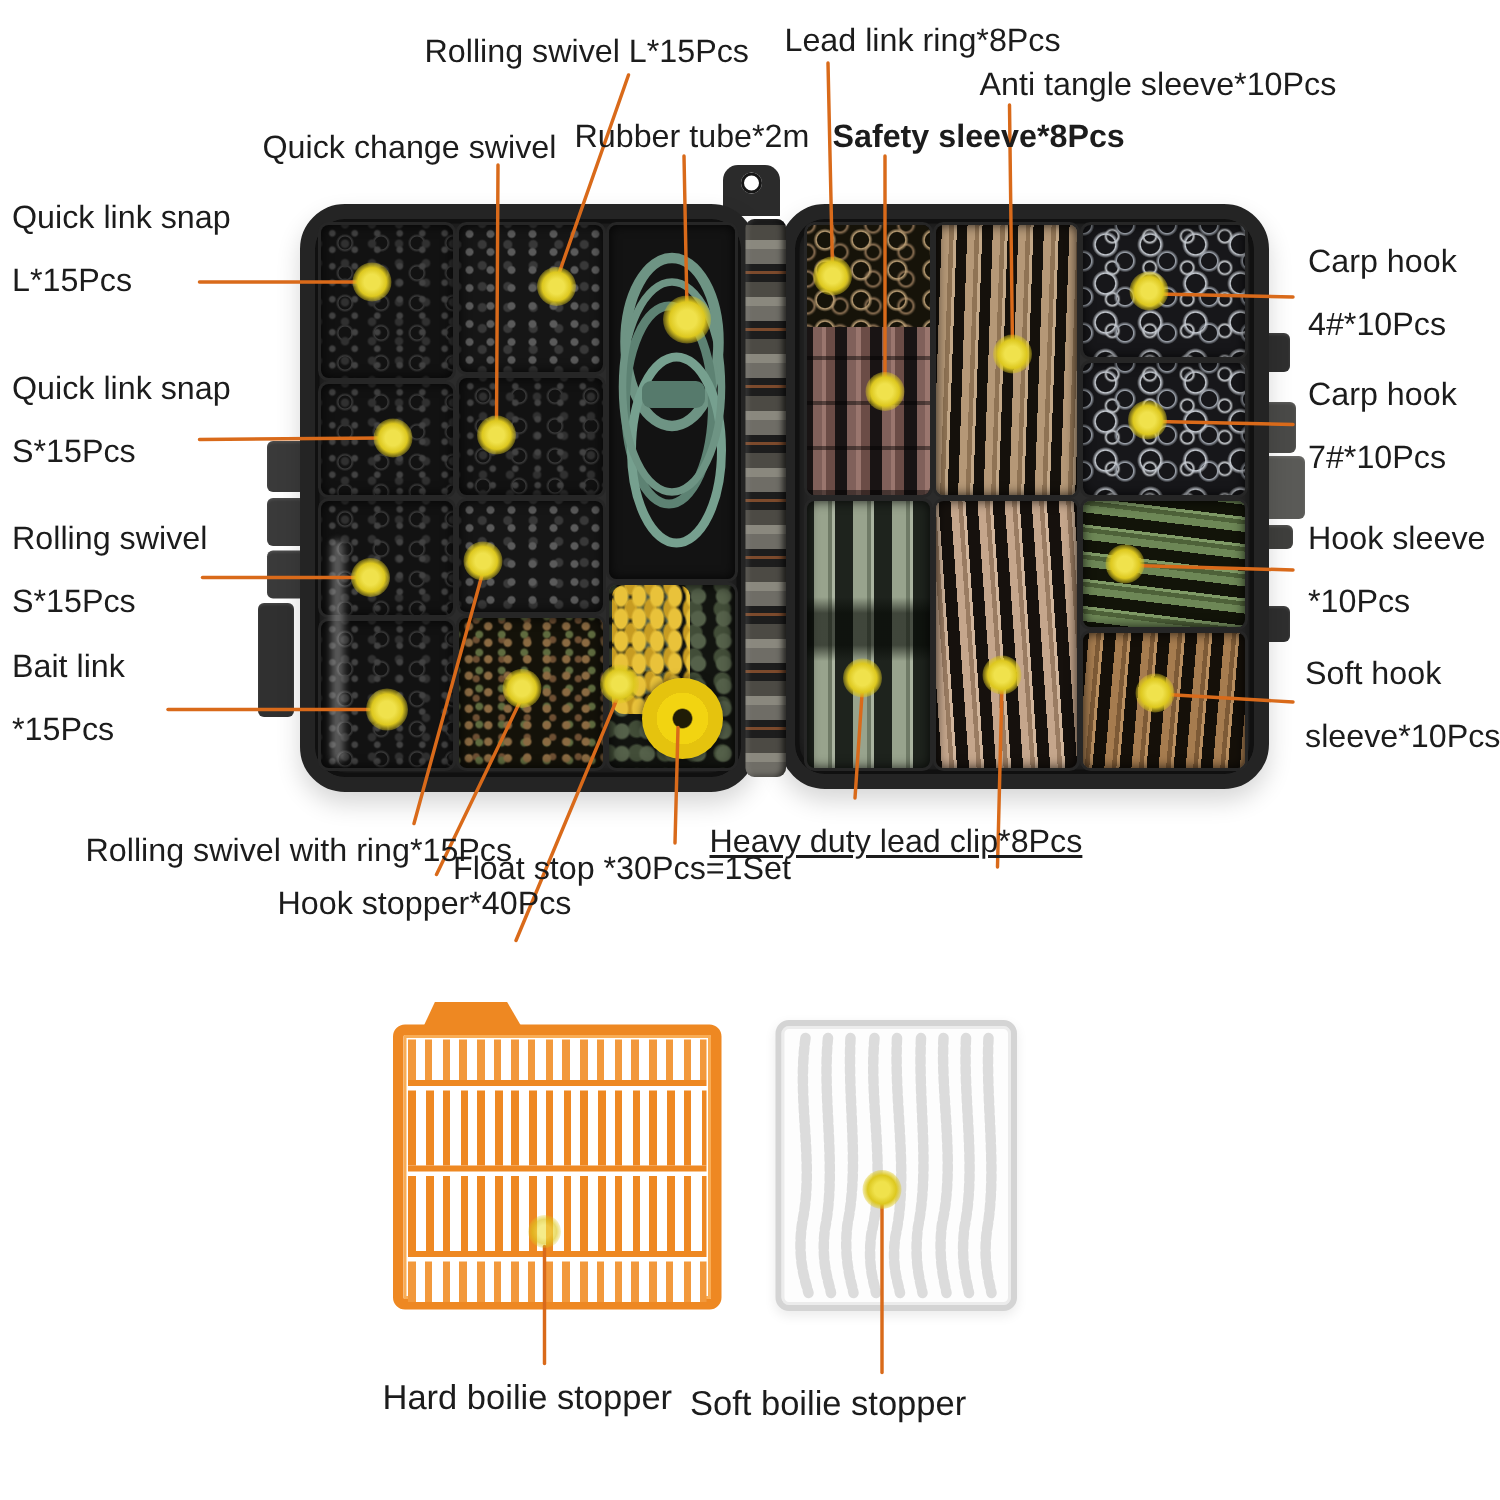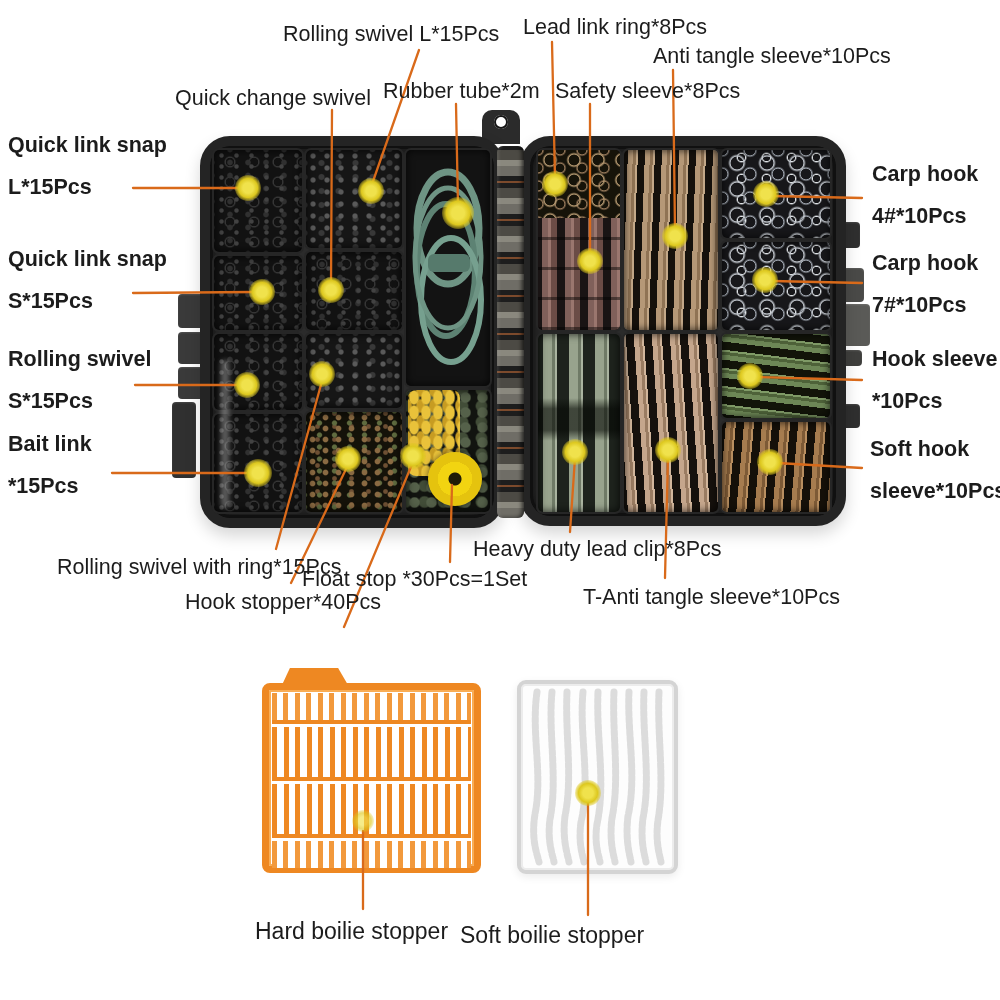--- a/index.html
+++ b/index.html
@@ -1,20 +1,20 @@
 <!DOCTYPE html>
 <html><head>
 <meta charset="utf-8">
 <style>
   html,body{margin:0;padding:0;background:#fff;}
   .stage{position:relative;width:1000px;height:1000px;background:#ffffff;overflow:hidden;
          font-family:"Liberation Sans", sans-serif;}
   
   .lbl{position:absolute;font-size:21.5px;line-height:24px;color:#1c1c1c;white-space:nowrap;z-index:7;}
-  .lbl.two span{display:block;line-height:42px;font-weight:bold;}
+  .lbl.two span{display:block;line-height:42px;}
   .lbl.big{font-size:23px;}
   
   .half{position:absolute;background:#2b2b2b;border:10px solid #242424;border-radius:30px;
         box-shadow:inset 0 0 0 3px #101010, inset 0 0 18px #000, 0 8px 16px rgba(0,0,0,.16);z-index:1;}
   .cell{position:absolute;background:#141414;border-radius:5px;z-index:2;
         box-shadow:inset 0 0 8px rgba(0,0,0,.8), 0 0 0 2px #262626;}
   .tex-black{background:
       radial-gradient(circle, #424242 1.6px, transparent 2.8px) 0 0/15px 11px repeat,
       radial-gradient(circle, #303030 2.2px, transparent 3.4px) 7px 6px/18px 13px repeat,
       radial-gradient(circle, transparent 4px, #3a3a3a 4.6px, transparent 6.2px) 4px 2px/24px 20px repeat,
@@ -220,21 +220,21 @@
   <div class="dot" style="left:655px;top:437px;width:26px;height:26px;"></div>
   <div class="dot" style="left:757px;top:449px;width:26px;height:26px;"></div>
   <div class="dot" style="left:352px;top:810px;width:22px;height:22px;opacity:.65;"></div>
   <div class="dot" style="left:575px;top:780px;width:26px;height:26px;"></div>
 
   <div class="lbl" style="left:283px;top:22px;">Rolling swivel L*15Pcs</div>
   <div class="lbl" style="left:175px;top:86px;">Quick change swivel</div>
   <div class="lbl" style="left:383px;top:79px;">Rubber tube*2m</div>
   <div class="lbl" style="left:523px;top:15px;">Lead link ring*8Pcs</div>
   <div class="lbl" style="left:627px;top:44px;margin-left:26px;">Anti tangle sleeve*10Pcs</div>
-  <div class="lbl" style="left:555px;top:79px;">Safety sleeve*8Pcs</div>
+  <div class="lbl" style="left:555px;top:79px;font-weight:bold;">Safety sleeve*8Pcs</div>
 
   <div class="lbl two" style="left:8px;top:124px;">
     <span>Quick link snap</span>
       <span>L*15Pcs</span>
   </div>
   <div class="lbl two" style="left:8px;top:238px;">
     <span>Quick link snap</span>
       <span>S*15Pcs</span>
   </div>
   <div class="lbl two" style="left:8px;top:338px;">
@@ -256,20 +256,19 @@
   <div class="lbl two" style="left:872px;top:338px;">
     <span>Hook sleeve</span>
       <span>*10Pcs</span>
   </div>
   <div class="lbl two" style="left:870px;top:428px;">
     <span>Soft hook</span>
       <span>sleeve*10Pcs</span>
   </div>
 
   <div class="lbl" style="left:57px;top:555px;">Rolling swivel with ring*15Pcs</div>
-  <div class="lbl" style="left:473px;top:537px;">Heavy duty lead clip*8Pcs</div>
+  <div class="lbl" style="left:473px;top:549px;text-decoration:underline;">Heavy duty lead clip*8Pcs</div>
   <div class="lbl" style="left:302px;top:567px;">Float stop *30Pcs=1Set</div>
   <div class="lbl" style="left:185px;top:590px;">Hook stopper*40Pcs</div>
-  <div class="lbl" style="left:583px;top:585px;">T-Anti tangle sleeve*10Pcs</div>
   <div class="lbl big" style="left:255px;top:919px;">Hard boilie stopper</div>
   <div class="lbl big" style="left:460px;top:923px;">Soft boilie stopper</div>
 
 </div>
 
 </body></html>

